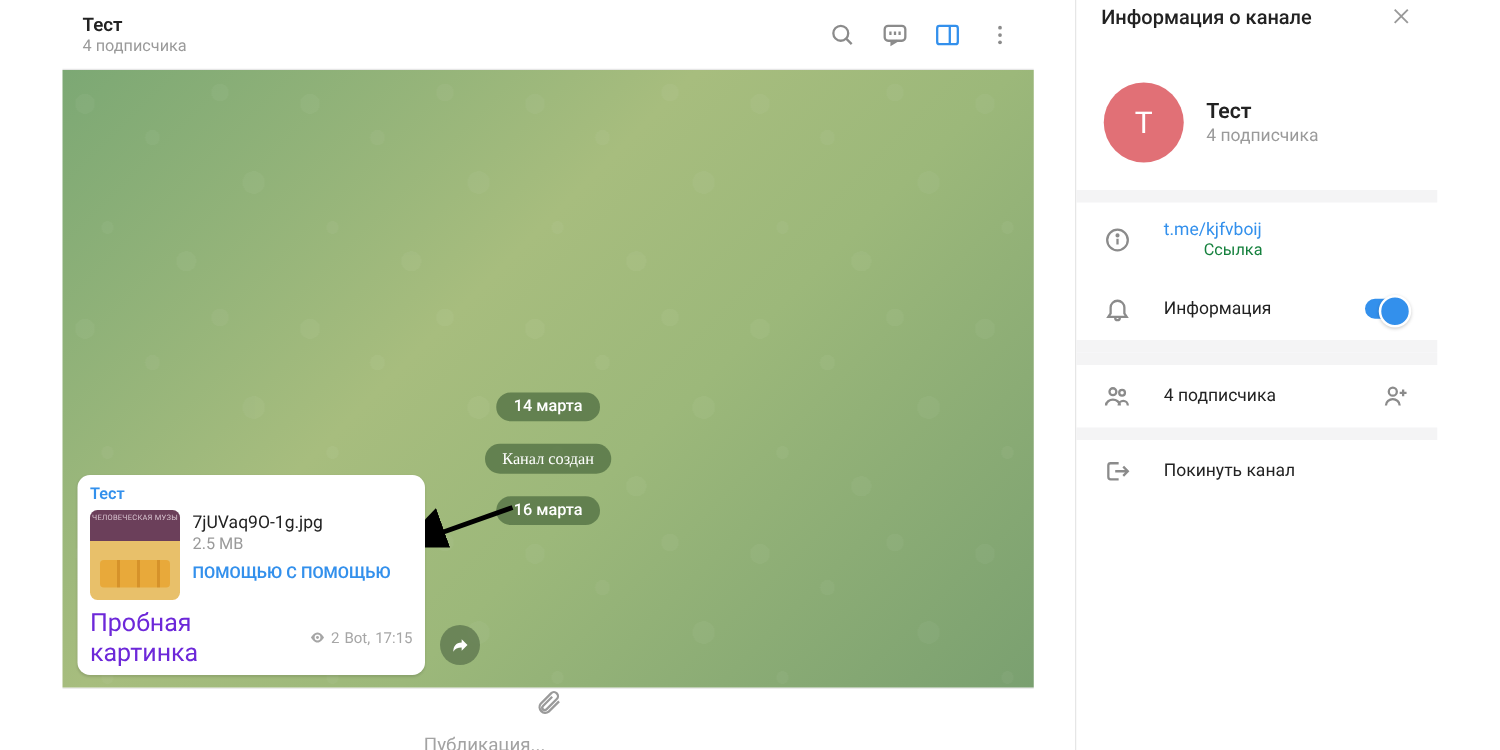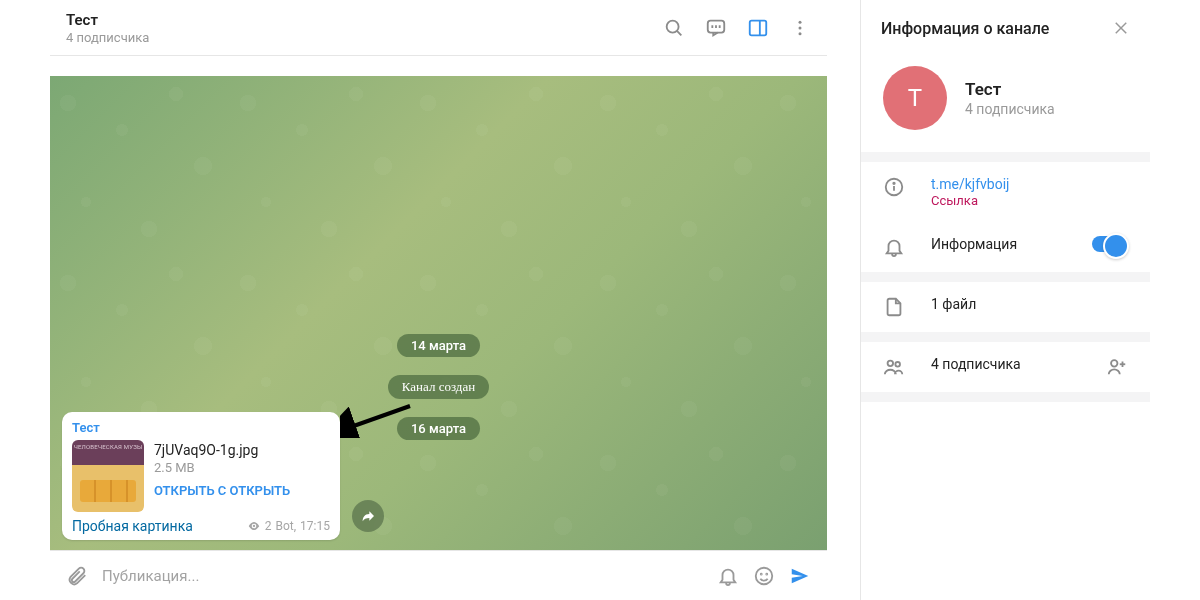--- a/index.html
+++ b/index.html
@@ -16,21 +16,21 @@
     
     .chat-header { height: 56px; display: flex; align-items: center; padding: 0 16px; border-bottom: 1px solid #e6e6e6; }
     .chat-header-info { flex: 1; }
     .chat-header-title { font-size: 15px; font-weight: 600; color: #222; }
     .chat-header-sub { font-size: 13px; color: #9a9a9a; margin-top: 1px; }
     .chat-header-actions { display: flex; gap: 20px; align-items: center; }
     .header-icon { width: 22px; height: 22px; color: #8b8b8b; cursor: pointer; display: flex; align-items: center; justify-content: center; }
     .header-icon.active { color: #3390ec; }
     
     
-    .chat-body { flex: 1; position: relative; overflow: hidden; background: linear-gradient(135deg, #7ca874 0%, #a7bd7e 40%, #9cb87a 60%, #7aa070 100%); margin-top: 20px; }
+    .chat-body { flex: 1; position: relative; overflow: hidden; background: linear-gradient(135deg, #7ca874 0%, #a7bd7e 40%, #9cb87a 60%, #7aa070 100%); }
     .chat-body::before {
       content: '';
       position: absolute; inset: 0;
       background-image: radial-gradient(circle at 10% 15%, rgba(255,255,255,0.05) 8px, transparent 8px),
         radial-gradient(circle at 40% 30%, rgba(255,255,255,0.05) 6px, transparent 6px),
         radial-gradient(circle at 70% 10%, rgba(255,255,255,0.05) 7px, transparent 7px),
         radial-gradient(circle at 85% 50%, rgba(255,255,255,0.05) 9px, transparent 9px),
         radial-gradient(circle at 20% 70%, rgba(255,255,255,0.05) 5px, transparent 5px),
         radial-gradient(circle at 55% 85%, rgba(255,255,255,0.05) 8px, transparent 8px);
       background-size: 180px 180px;
@@ -47,55 +47,55 @@
     .msg-sender { font-size: 13px; font-weight: 600; color: #3390ec; margin-bottom: 5px; }
     .file-row { display: flex; gap: 10px; margin-bottom: 6px; justify-content: center; }
     .file-thumb { width: 72px; height: 72px; border-radius: 6px; background: linear-gradient(180deg, #6b3f5a 0%, #6b3f5a 35%, #e8c06a 35%, #e8c06a 100%); position: relative; flex-shrink: 0; overflow: hidden; }
     .file-thumb::after { content:''; position:absolute; bottom:10px; left:8px; right:8px; height:22px; background: repeating-linear-gradient(90deg,#e8a93a 0 14px,#d6922a 14px 16px); border-radius:3px; }
     .file-thumb::before { content:'ЧЕЛОВЕЧЕСКАЯ МУЗЫ'; position:absolute; top:3px; left:0; right:0; text-align:center; font-size:6px; color:#d9c4d0; letter-spacing:0.2px; }
     .file-meta { flex: 1; min-width: 0; }
     .file-name { font-size: 14px; color: #222; margin-top: 2px; }
     .file-size { font-size: 13px; color: #9a9a9a; margin-top: 2px; }
     .file-open { font-size: 13px; font-weight: 600; color: #3390ec; margin-top: 8px; cursor: pointer; }
     .msg-caption-row { display: flex; align-items: center; gap: 8px; }
-    .msg-caption { font-size: 14px; color: #0369a1; flex: 1; }
+    .msg-caption { font-size: 20px; color: #6d28d9; flex: 1; }
     .msg-meta { display: flex; align-items: center; gap: 4px; font-size: 12px; color: #a6a6a6; }
     .msg-meta svg { width: 14px; height: 14px; }
     
     .forward-btn { position: absolute; right: -44px; bottom: 8px; width: 32px; height: 32px; border-radius: 50%; background: rgba(95,120,80,0.8); display: flex; align-items: center; justify-content: center; cursor: pointer; color:#fff; }
     
     
     .arrow-annotation { position: absolute; left: 290px; bottom: 112px; pointer-events: none; }
     
     
-    .composer { height: 50px; display: flex; align-items: center; padding: 0 16px; gap: 14px; border-top: 1px solid #e6e6e6; }
+    .composer { height: 50px; display: flex; align-items: center; padding: 0 16px; gap: 14px; border-top: 1px solid #e6e6e6; flex-direction: column; }
     .composer-icon { width: 22px; height: 22px; color: #9a9a9a; cursor: pointer; display:flex; align-items:center; justify-content:center; }
     .composer-input { flex: 1; border: none; outline: none; font-size: 15px; color: #222; }
     .composer-input::placeholder { color: #a3a3a3; }
     .composer-send { color: #3390ec; }
     
     
     .sidebar { width: 290px; border-left: 1px solid #e6e6e6; display: flex; flex-direction: column; background: #fff; }
-    .sidebar-header { height: 56px; display: flex; align-items: center; padding: 14px 20px; }
+    .sidebar-header { height: 56px; display: flex; padding: 4px 20px; }
     .sidebar-header-title { flex: 1; font-size: 16px; font-weight: 500; color: #222; }
     .close-btn { width: 18px; height: 18px; color: #999; cursor: pointer; }
     
     .sidebar-profile { display: flex; align-items: center; gap: 18px; padding: 10px 22px 22px 22px; }
     .avatar { width: 64px; height: 64px; border-radius: 50%; background: #e17076; color: #fff; display: flex; align-items: center; justify-content: center; font-size: 24px; font-weight: 400; }
     .profile-name { font-size: 17px; font-weight: 600; color: #222; }
     .profile-sub { font-size: 14px; color: #9a9a9a; margin-top: 2px; }
     
     .sidebar-sep { height: 10px; background: #f4f4f5; }
     
-    .sidebar-row { display: flex; align-items: flex-start; padding: 14px 22px; gap: 26px; cursor: pointer; }
+    .sidebar-row { display: flex; align-items: center; padding: 14px 22px; gap: 26px; cursor: pointer; }
     .sidebar-row-icon { width: 22px; height: 22px; color: #8b8b8b; flex-shrink: 0; display:flex; align-items:center; justify-content:center; }
     .sidebar-row-body { flex: 1; }
     .sidebar-row-title { font-size: 14px; color: #222; }
     .sidebar-row-title.link { color: #3390ec; }
-    .sidebar-row-sub { font-size: 13px; color: #be185d; margin-top: 1px; }
+    .sidebar-row-sub { font-size: 13px; color: #15803d; margin-top: 1px; margin-left: 32px; }
     
     .toggle { width: 36px; height: 16px; background: #3390ec; border-radius: 8px; position: relative; cursor: pointer; }
     .toggle::after { content: ''; position: absolute; right: -1px; top: -3px; width: 22px; height: 22px; background: #3390ec; border: 2px solid #fff; border-radius: 50%; box-shadow: 0 1px 3px rgba(0,0,0,0.2); }
     
     .add-user-icon { color: #8b8b8b; width: 22px; height: 22px; cursor: pointer; }
     
     svg { display: block; }
   </style>
 </head>
 <body>
@@ -150,21 +150,21 @@
         <div class="date-pill">16 марта</div>
 
         <div class="msg-wrap">
           <div class="msg-bubble">
             <div class="msg-sender">Тест</div>
             <div class="file-row">
               <div class="file-thumb"></div>
               <div class="file-meta">
                 <div class="file-name">7jUVaq9O-1g.jpg</div>
                 <div class="file-size">2.5 MB</div>
-                <div class="file-open">ОТКРЫТЬ С ОТКРЫТЬ</div>
+                <div class="file-open">ПОМОЩЬЮ С ПОМОЩЬЮ</div>
               </div>
             </div>
             <div class="msg-caption-row">
               <div class="msg-caption">Пробная картинка</div>
               <div class="msg-meta">
                 <svg viewBox="0 0 24 24" fill="currentColor">
                     <path d="M12 5C7 5 3 12 3 12s4 7 9 7 9-7 9-7-4-7-9-7zm0 11a4 4 0 110-8 4 4 0 010 8z"></path>
                     <circle cx="12" cy="12" r="2"></circle>
                   </svg>
                 <span>2</span>
@@ -261,31 +261,20 @@
           </svg>
       </div>
       <div class="sidebar-row-body">
         <div class="sidebar-row-title">Информация</div>
       </div>
       <div class="toggle"></div>
     </div>
 
     <div class="sidebar-sep"></div>
 
-    <div class="sidebar-row">
-      <div class="sidebar-row-icon">
-        <svg viewBox="0 0 24 24" width="22" height="22" fill="none" stroke="currentColor" stroke-width="2">
-            <path d="M14 3H7a2 2 0 00-2 2v14a2 2 0 002 2h10a2 2 0 002-2V8l-5-5z"></path>
-            <path d="M14 3v5h5"></path>
-          </svg>
-      </div>
-      <div class="sidebar-row-body">
-        <div class="sidebar-row-title">1 файл</div>
-      </div>
-    </div>
 
     <div class="sidebar-sep"></div>
 
     <div class="sidebar-row">
       <div class="sidebar-row-icon">
         <svg viewBox="0 0 24 24" width="22" height="22" fill="none" stroke="currentColor" stroke-width="2">
             <circle cx="8" cy="8" r="3"></circle>
             <circle cx="16" cy="9" r="2.5"></circle>
             <path d="M2 20c0-3 3-5 6-5s6 2 6 5M13 20c0-2.5 2-4 4-4s4 1.5 4 4"></path>
           </svg>
@@ -298,16 +287,26 @@
             <line x1="18" y1="6" x2="18" y2="12"></line>
             <line x1="15" y1="9" x2="21" y2="9"></line>
             <circle cx="9" cy="8" r="3.5"></circle>
             <path d="M3 20c0-3 3-5.5 6-5.5s6 2.5 6 5.5"></path>
           </svg>
       </div>
     </div>
 
     <div class="sidebar-sep"></div>
 
+    <div class="sidebar-row">
+      <div class="sidebar-row-icon">
+        <svg viewBox="0 0 24 24" width="22" height="22" fill="none" stroke="currentColor" stroke-width="2">
+            <path d="M13 5H6a2 2 0 00-2 2v10a2 2 0 002 2h7M17 16l4-4-4-4M21 12H10"></path>
+          </svg>
+      </div>
+      <div class="sidebar-row-body">
+        <div class="sidebar-row-title">Покинуть канал</div>
+      </div>
+    </div>
   </div>
 </div>
 
 <div class="margin-right"></div>
 
 </body></html>

